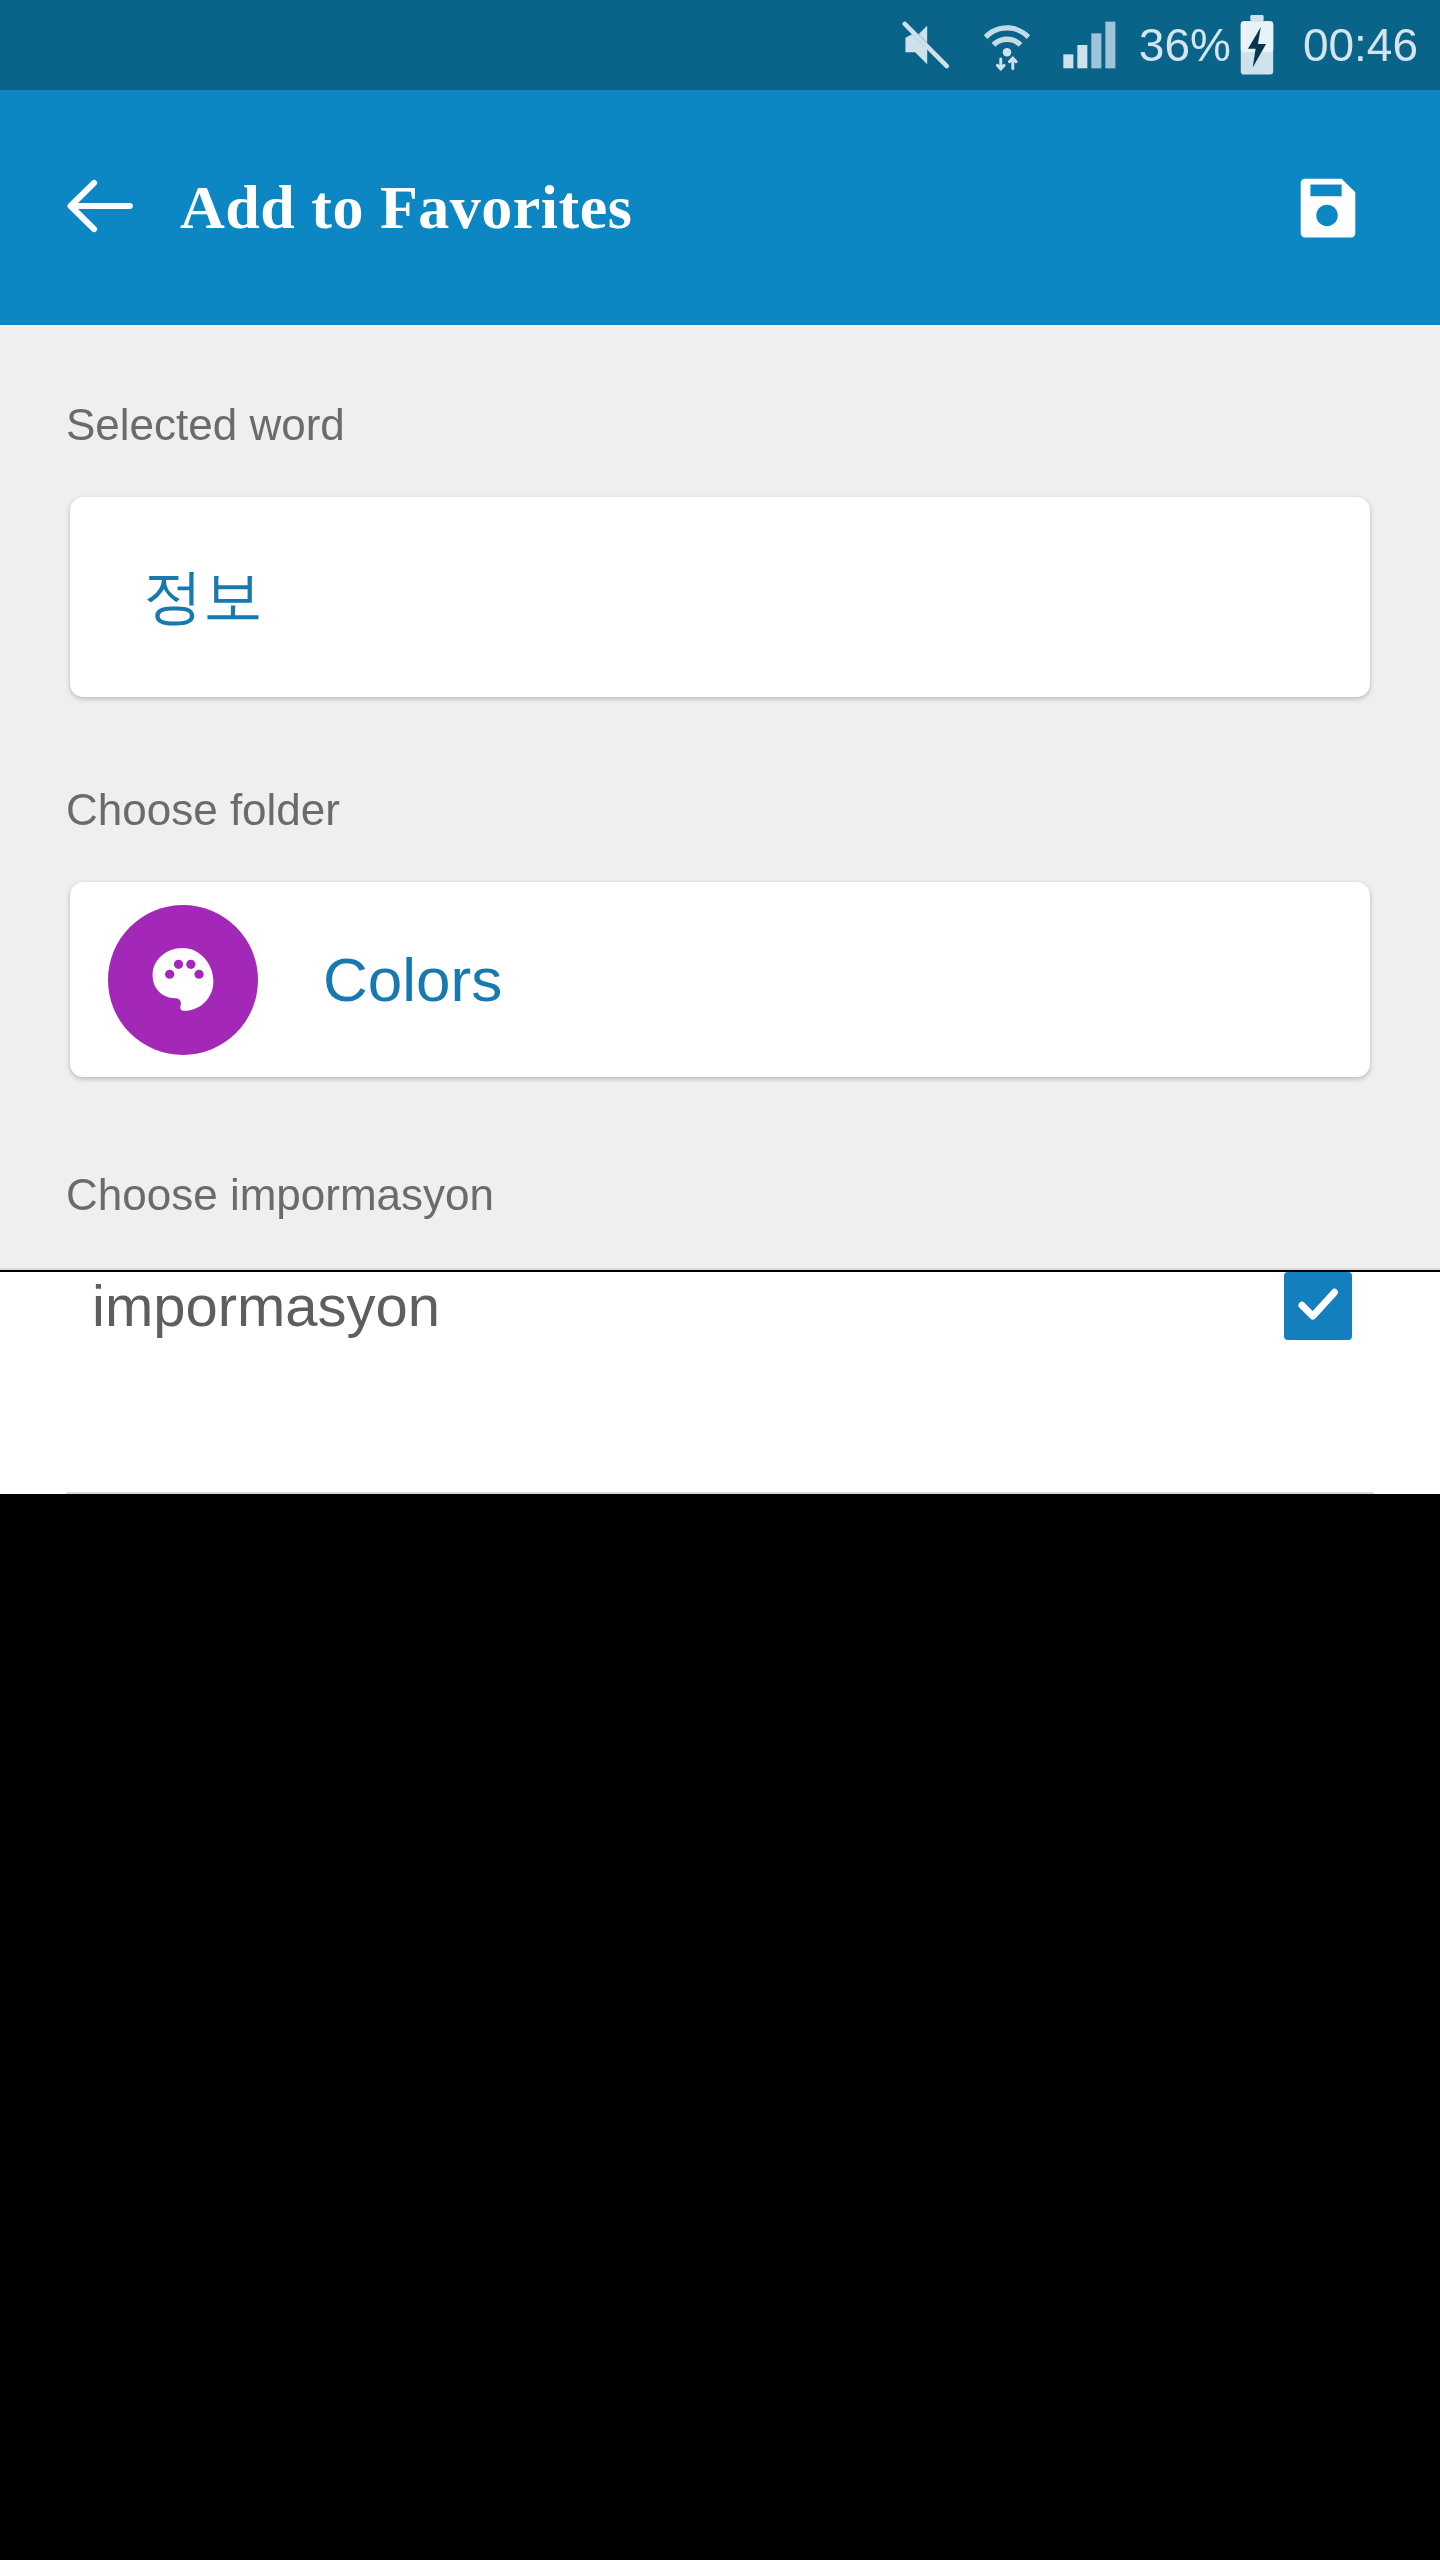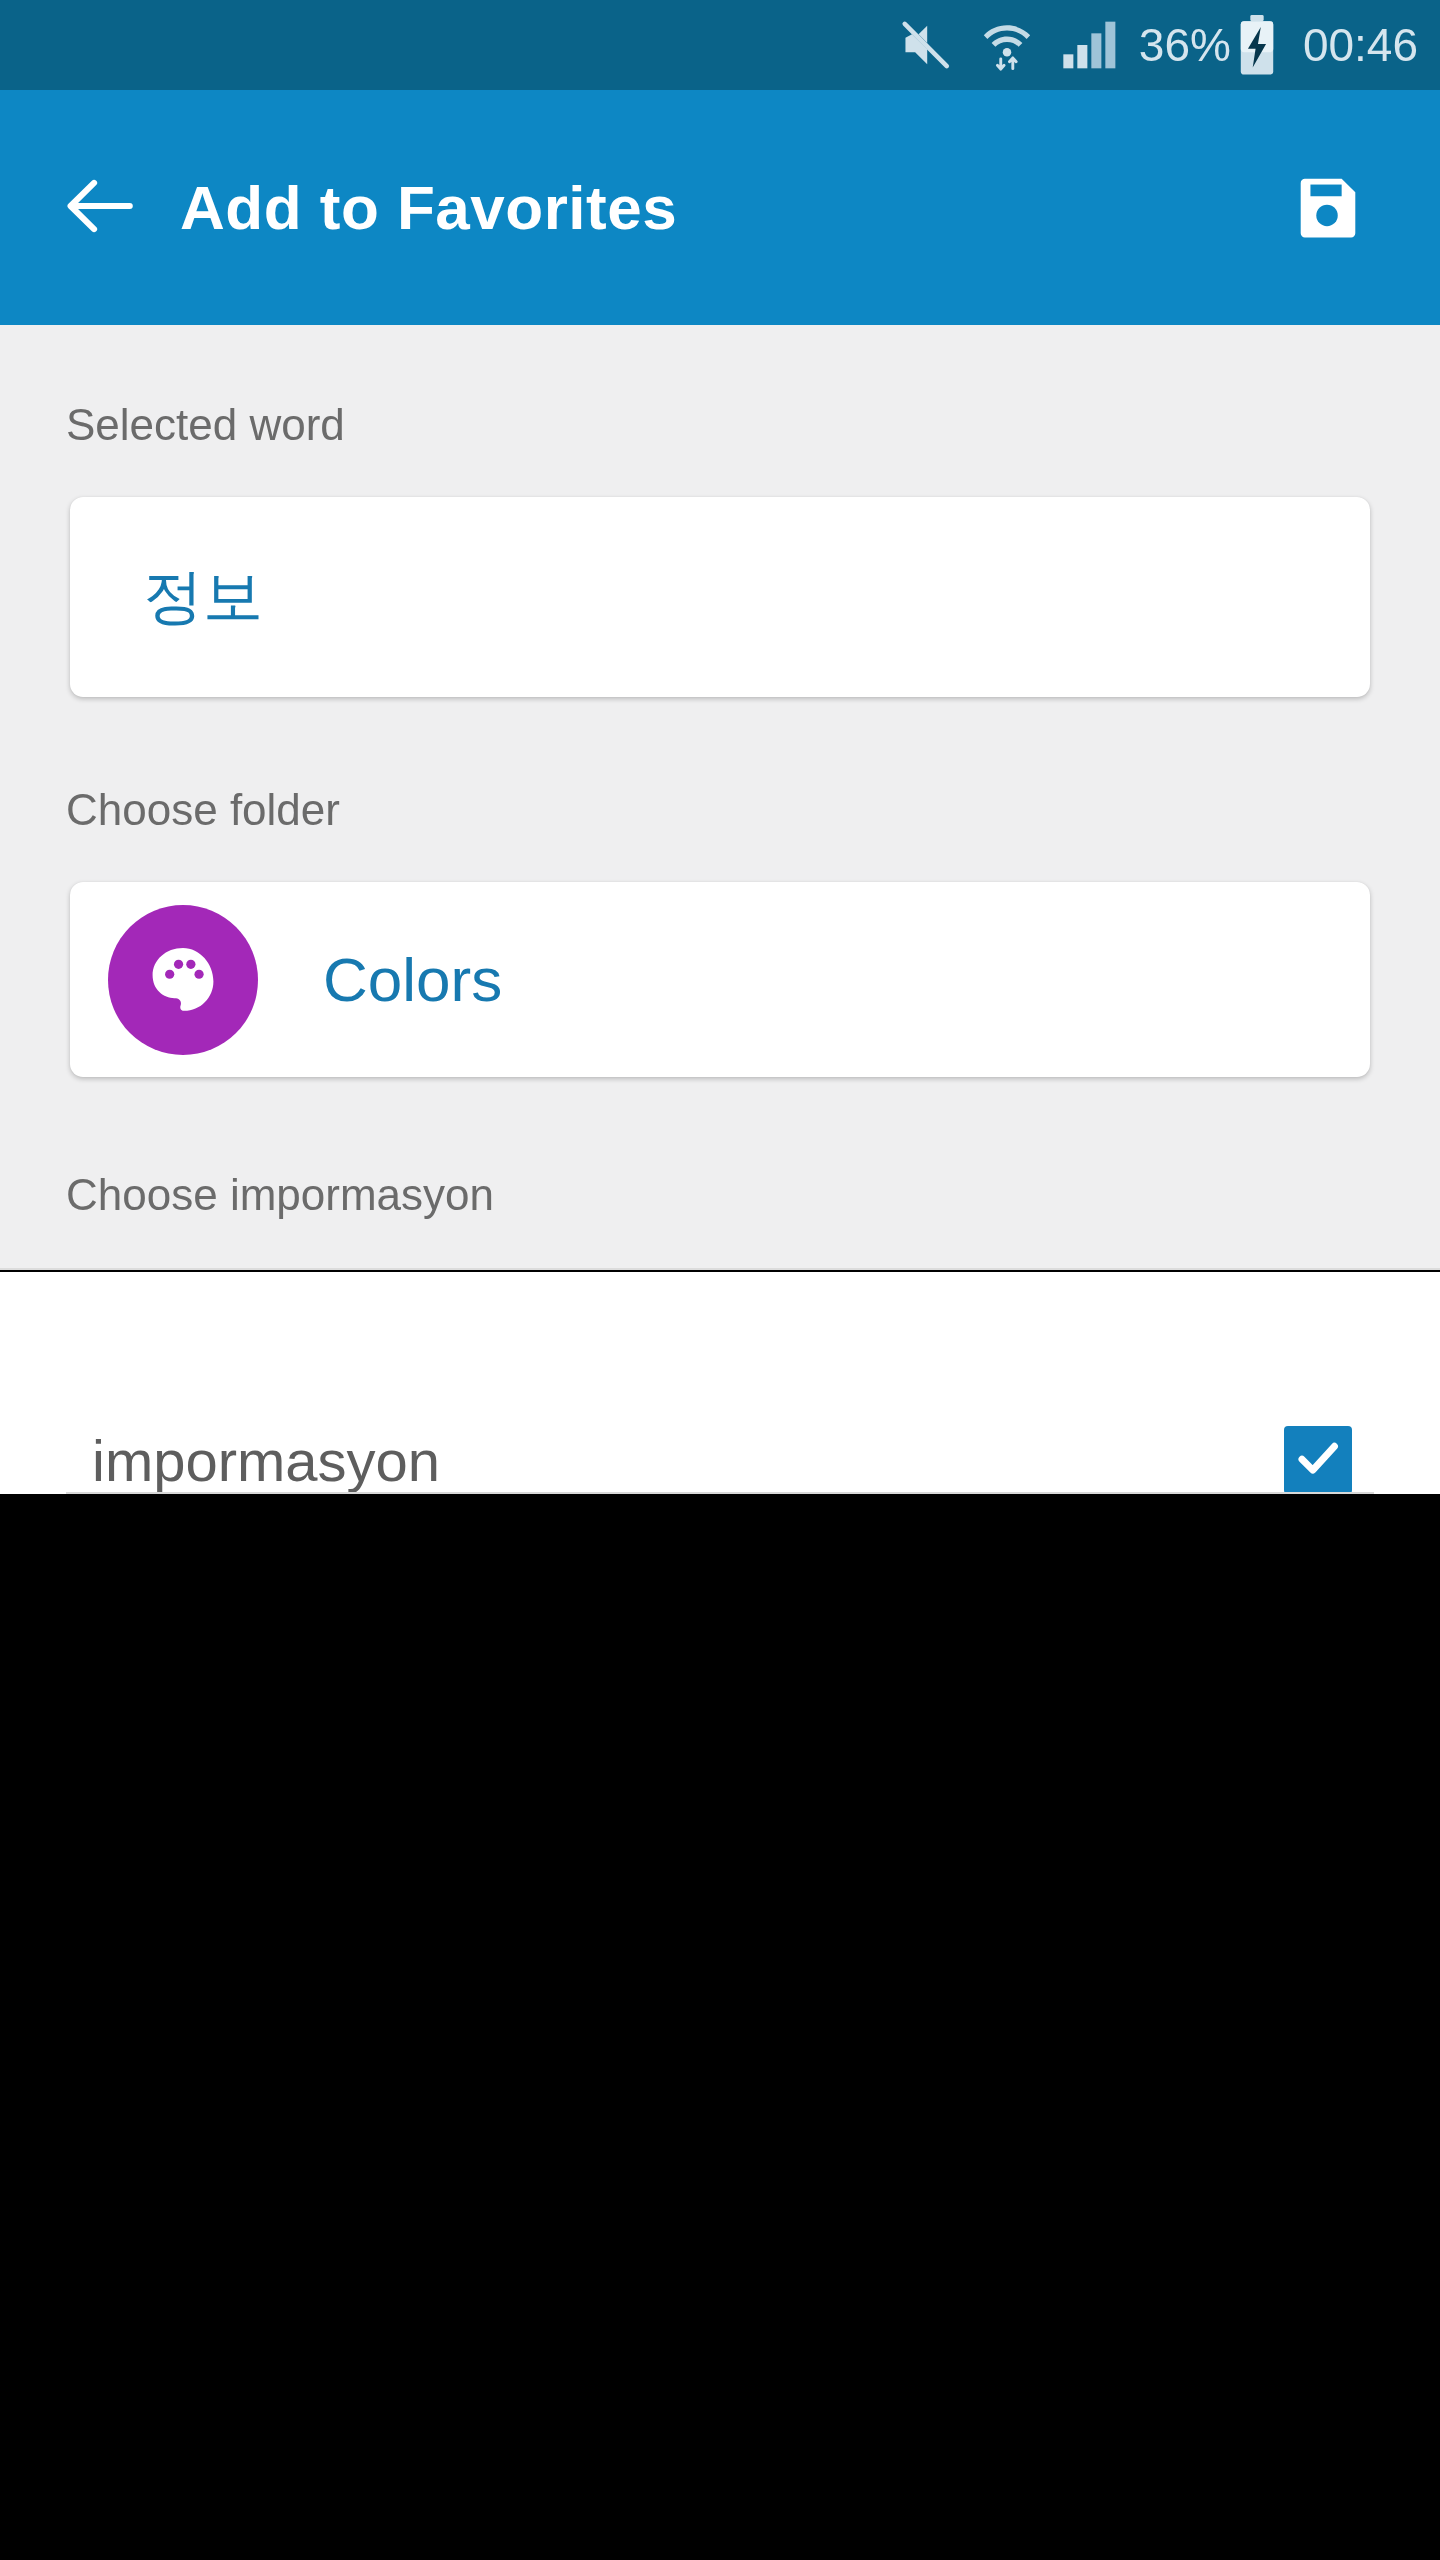--- a/index.html
+++ b/index.html
@@ -24,21 +24,21 @@
     color:#d5e5ee; font-size:46px; font-weight:400; letter-spacing:0px;
     line-height:90px; white-space:nowrap;
   }
   .sb-pct{ margin-left:22px; margin-right:6px; }
   .sb-clock{ margin-left:26px; }
 
   
   .app-bar{
     position:absolute; top:90px; left:0; width:1440px; height:235px;
     background:#0d87c4;
-    display:flex; align-items:center;
+    display:flex; align-items:center;font-family:Liberation Serif, serif;
   }
   .back-btn{
     width:130px; height:130px; margin-left:35px;
     display:flex; align-items:center; justify-content:center;
     flex:0 0 auto;
   }
   .app-title{
     color:#ffffff; font-size:62px; font-weight:bold;
     letter-spacing:0.5px; margin-left:15px; white-space:nowrap;
   }
@@ -93,21 +93,21 @@
     margin-left:65px; white-space:nowrap;
   }
 
   
   .trans-list{
     position:absolute; top:947px; left:0; width:1440px;
     background:#ffffff;
   }
   .trans-row{
     position:relative; height:222px;
-    display:flex; align-items:flex-end;
+    display:flex; align-items:flex-start;
     padding-left:92px; padding-right:88px;
   }
   .trans-label{
     color:#5e5e5e; font-size:58px; font-weight:400;
     flex:1 1 auto; white-space:nowrap;
   }
   .checkbox{
     width:68px; height:68px; border-radius:4px;
     background:#1380bd;
     display:flex; align-items:center; justify-content:center;

